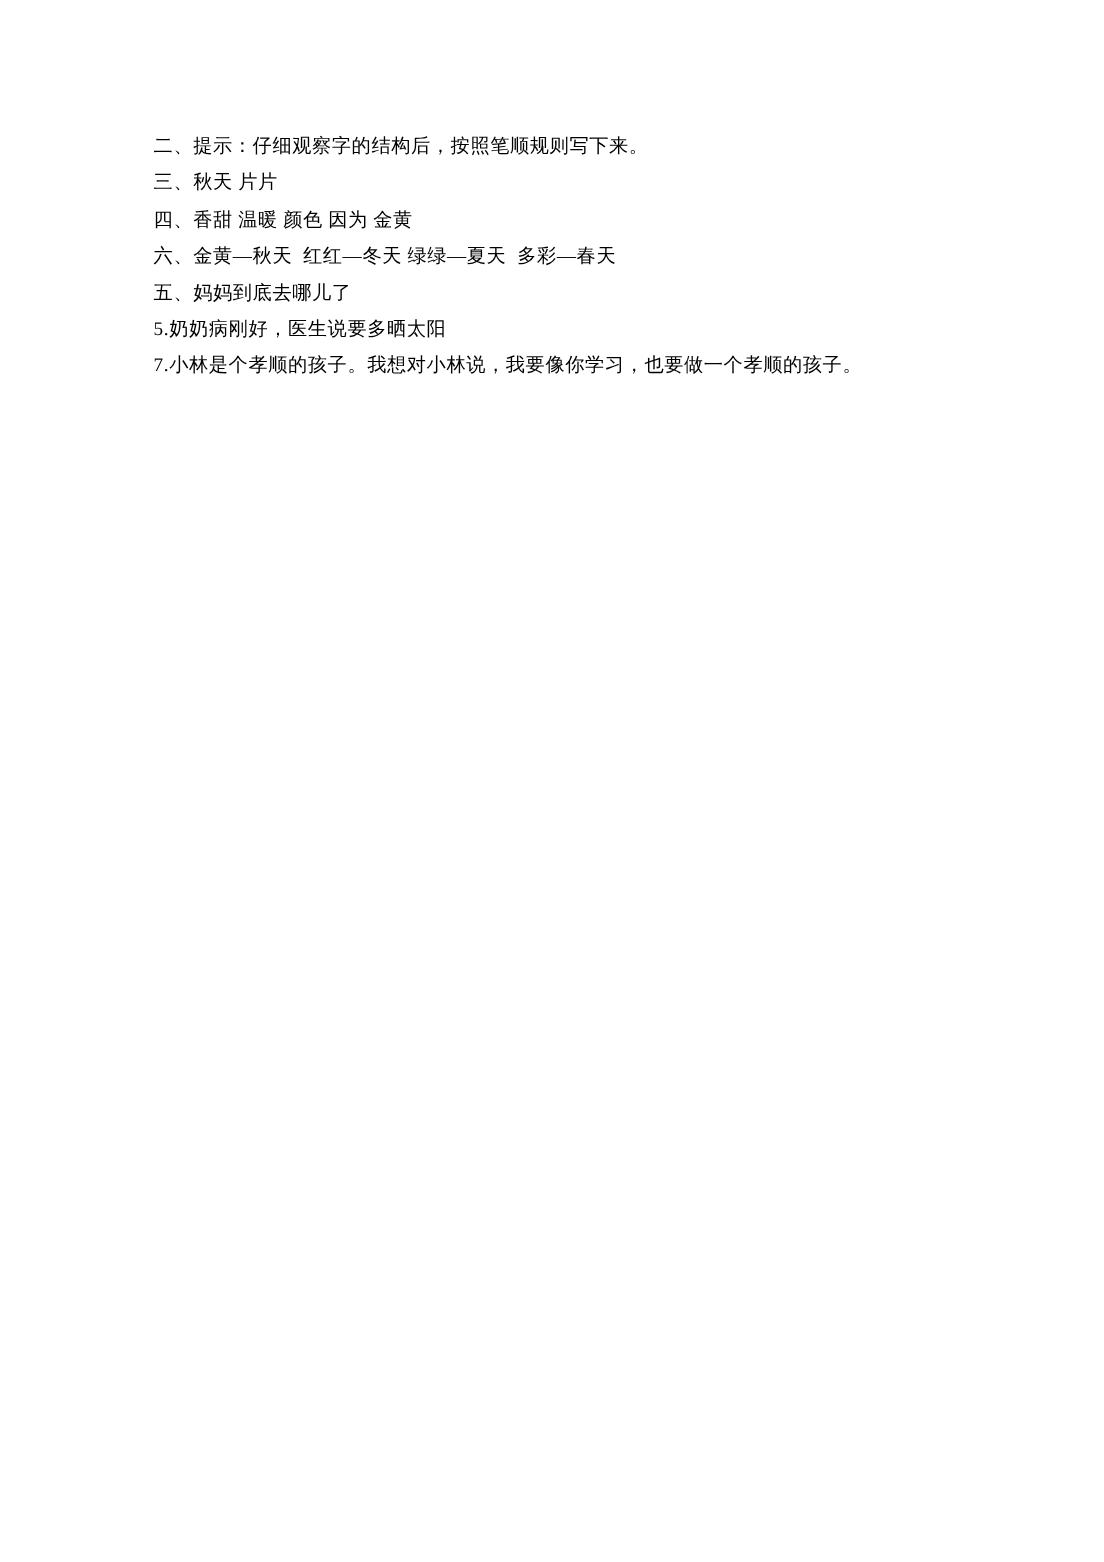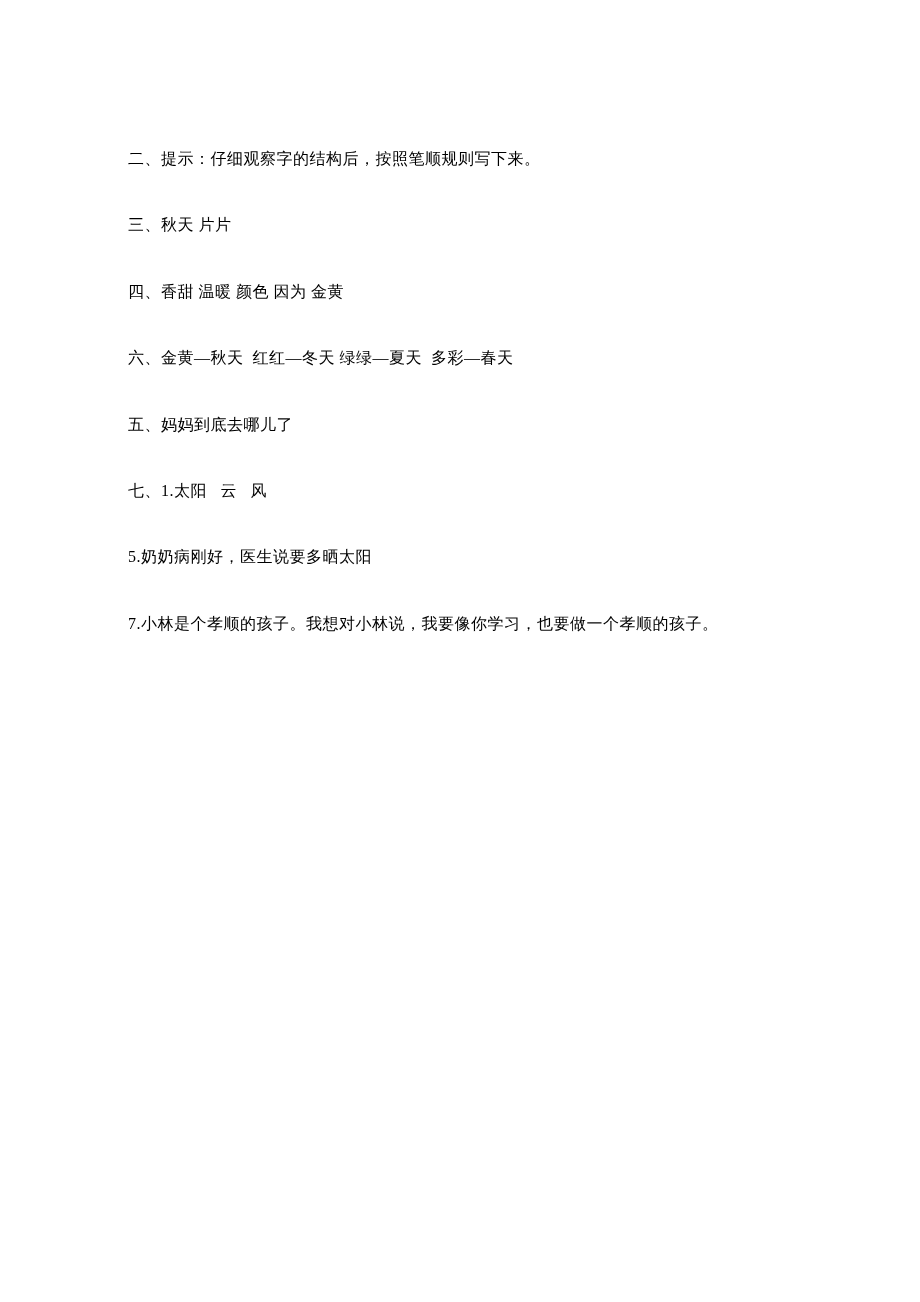--- a/index.html
+++ b/index.html
@@ -11,28 +11,26 @@
       color: #000000;
       line-height: 1.9;
       width: 920px;
     }
     .content {
       padding: 108px 128px 0 128px;
     }
     .line {
       white-space: pre-wrap;
       letter-spacing: 0.5px;
-      margin-top: 36px;
     }
   </style>
 </head>
 <body>
 
 <div class="content">
   <div class="line">二、提示：仔细观察字的结构后，按照笔顺规则写下来。</div>
   <div class="line">三、秋天 片片</div>
   <div class="line">四、香甜 温暖 颜色 因为 金黄</div>
   <div class="line">六、金黄—秋天  红红—冬天 绿绿—夏天  多彩—春天</div>
   <div class="line">五、妈妈到底去哪儿了</div>
-  <div class="line">七、1.太阳   云   风</div>
   <div class="line">5.奶奶病刚好，医生说要多晒太阳</div>
   <div class="line">7.小林是个孝顺的孩子。我想对小林说，我要像你学习，也要做一个孝顺的孩子。</div>
 </div>
 
 </body></html>

